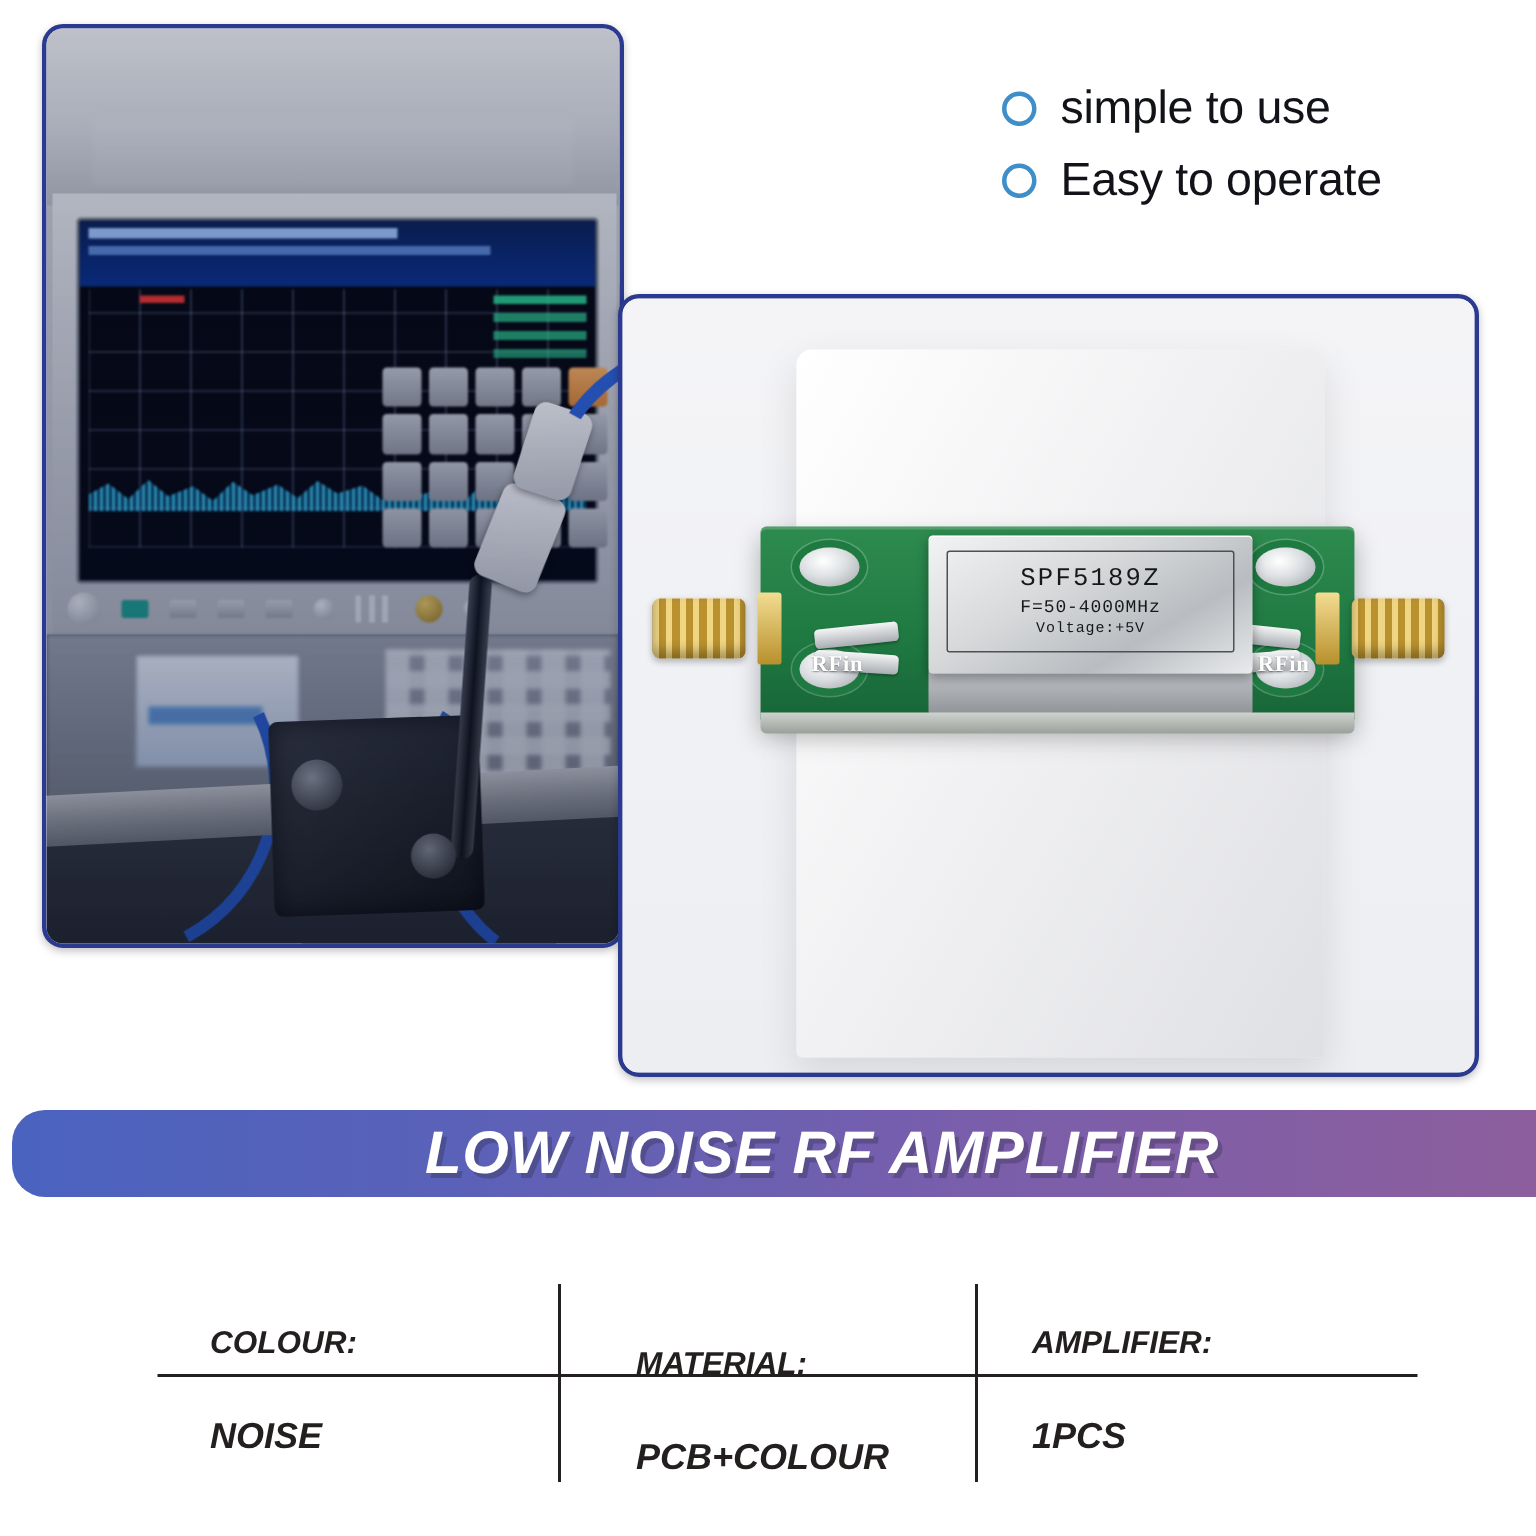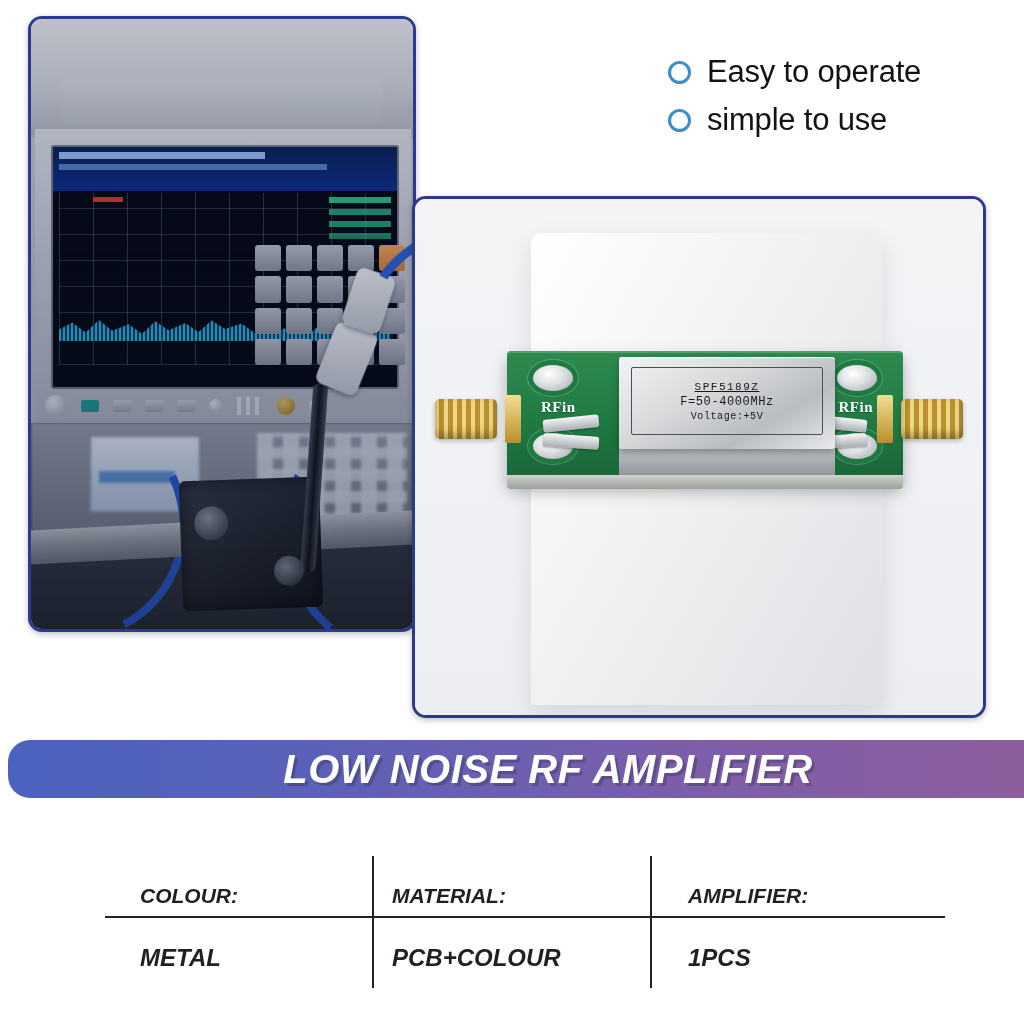--- a/index.html
+++ b/index.html
@@ -213,41 +213,42 @@
     box-shadow: 0 3px 7px rgba(0,0,0,.35), inset 0 1px 0 rgba(255,255,255,.9);
   }
   .shield-label{
     position:absolute; left:12px; top:10px; right:12px; bottom:14px;
     border:1.5px solid #4d5054; border-radius:2px;
     display:flex; flex-direction:column; align-items:center; justify-content:center;
     gap:2px;
     font-family:"Liberation Mono","DejaVu Sans Mono",monospace;
     color:#17181a;
   }
-  .shield-label .l1{ font-size:11px; letter-spacing:1.5px;text-decoration:underline; }
+  .shield-label .l1{ font-size:17px; letter-spacing:1.5px; }
   .shield-label .l2{ font-size:12px; letter-spacing:.6px; }
   .shield-label .l3{ font-size:10px; letter-spacing:.6px; }
   .shield-skirt{
     position:absolute; left:112px; top:96px; width:216px; height:30px;
     background:linear-gradient(180deg,#c3c6ca,#8e9297);
     border-radius:0 0 3px 3px;
   }
   .hole{
     position:absolute; width:40px; height:26px; border-radius:50%;
     background:radial-gradient(ellipse at 40% 35%,#ffffff 0%,#dcdfe2 45%,#9fa4a8 100%);
     box-shadow: 0 0 0 5px #1f7a42, 0 0 0 6px rgba(255,255,255,.22);
   }
   .hole.h1{ left:26px; top:14px; }
   .hole.h2{ left:26px; top:82px; }
   .hole.h3{ right:26px; top:14px; }
   .hole.h4{ right:26px; top:82px; }
   .silk{
     position:absolute; font-size:15px; font-weight:700; color:#ffffff;
     font-family:"Liberation Serif", serif; letter-spacing:.5px;
     text-shadow:0 1px 1px rgba(0,0,0,.35);
+    margin-top:36px;
   }
   .silk.in{ left:34px; top:48px; }
   .silk.out{ right:30px; top:48px; }
   .solder{
     position:absolute; width:56px; height:13px; border-radius:3px;
     background:linear-gradient(180deg,#f4f5f6,#a9adb2);
     box-shadow:0 1px 2px rgba(0,0,0,.35);
   }
   .solder.s1{ left:36px; top:66px; transform:rotate(-6deg); }
   .solder.s2{ left:36px; top:84px; transform:rotate(4deg); }
@@ -302,21 +303,21 @@
     position:absolute; left:105px; top:60px; width:840px; height:2px; background:#23201f;
   }
   .spec-div{ position:absolute; top:0; width:2px; height:132px; background:#23201f; }
   .spec-div.d1{ left:372px; }
   .spec-div.d2{ left:650px; }
   .spec-cell{
     position:absolute; font-style:italic; font-weight:bold; color:#231f1e;
   }
   .spec-cell.head{ font-size:21px; top:28px; }
   .spec-cell.val{ font-size:24px; top:88px; }
-  .c1{ left:140px; } .c2{ left:392px; } .c3{ left:688px; }
+  .c1{ left:140px; } .c2{ left:424px;margin-top:14px; } .c3{ left:688px; }
 </style>
 </head>
 <body>
 
 <div id="page">
 
   <div class="panel" id="panel-lab">
     <div class="lab-scene">
       <div class="lab-top-bezel"></div>
 
@@ -419,39 +420,39 @@
           </div>
         </div>
       </div>
       <div class="pcb-edge"></div>
     </div>
   </div>
 
   <div id="bullets">
     <div class="bullet-row">
       <span class="bullet-ring"></span>
-      <span class="bullet-text">Easy to operate</span>
+      <span class="bullet-text">simple to use</span>
     </div>
     <div class="bullet-row">
       <span class="bullet-ring"></span>
-      <span class="bullet-text">simple to use</span>
+      <span class="bullet-text">Easy to operate</span>
     </div>
   </div>
 
   <div id="banner">
     <span class="title">LOW NOISE RF AMPLIFIER</span>
   </div>
 
   <div id="specs">
     <div class="spec-rule"></div>
     <div class="spec-div d1"></div>
     <div class="spec-div d2"></div>
 
     <span class="spec-cell head c1">COLOUR:</span>
-    <span class="spec-cell val  c1">METAL</span>
+    <span class="spec-cell val  c1">NOISE</span>
 
     <span class="spec-cell head c2">MATERIAL:</span>
     <span class="spec-cell val  c2">PCB+COLOUR</span>
 
     <span class="spec-cell head c3">AMPLIFIER:</span>
     <span class="spec-cell val  c3">1PCS</span>
   </div>
 
 </div>
 

